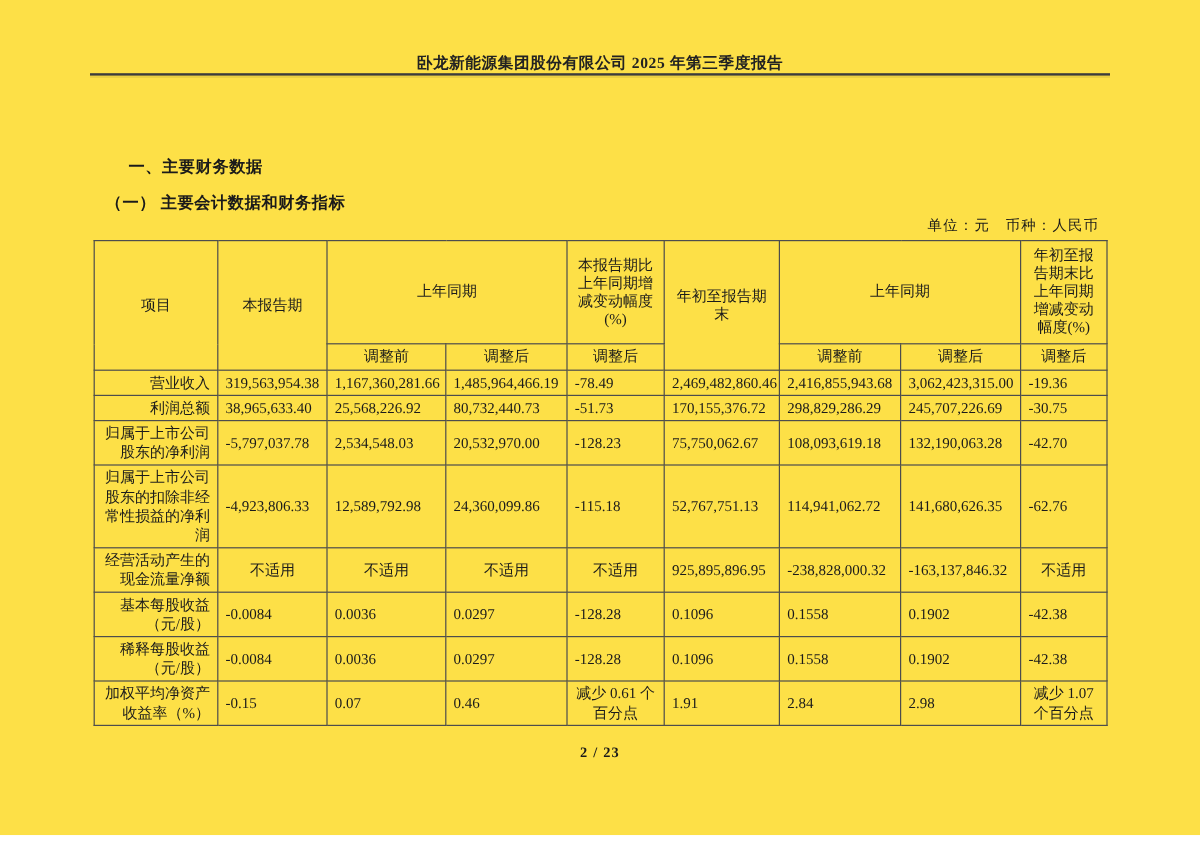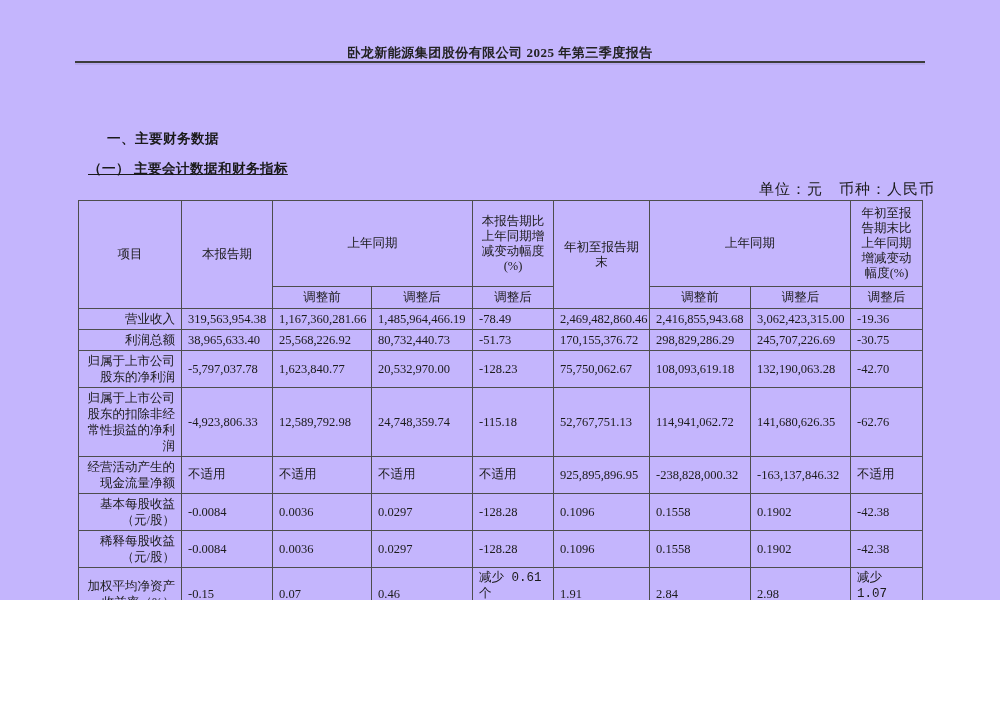--- a/index.html
+++ b/index.html
@@ -1,64 +1,64 @@
 <!DOCTYPE html>
 <html><head>
 <meta charset="utf-8">
 <style>
   html,body{margin:0;padding:0;background:#ffffff;}
   .page{
     position:relative;
-    width:1000px;height:600px;
-    background:#c4b5fd;
+    width:1000px;height:696px;
+    background:#fde047;
     font-family:"Liberation Serif","DejaVu Serif",serif;
     color:#1a1a1a;
     overflow:hidden;
   }
   .doc-header{
     position:absolute;top:44px;left:0;width:100%;
     text-align:center;font-size:13px;font-weight:bold;color:#222;
     letter-spacing:.5px;
   }
   .header-rule{
     position:absolute;top:61px;left:75px;width:850px;height:2px;
     background:#3c3c3c;box-shadow:0 2px 0 rgba(0,0,0,.07);
   }
   .sec1{
     position:absolute;left:85px;top:130px;
     font-size:13.5px;font-weight:bold;letter-spacing:.5px;margin-left:22px;
   }
   .sec11{
     position:absolute;left:88px;top:160px;
-    font-size:13.5px;font-weight:bold;letter-spacing:.5px;text-decoration:underline;
+    font-size:13.5px;font-weight:bold;letter-spacing:.5px;
   }
   .unit-note{
-    position:absolute;right:65px;top:180px;
-    font-size:15px;letter-spacing:1px;
+    position:absolute;right:84px;top:180px;
+    font-size:12px;letter-spacing:1px;
   }
   table.fin{
     position:absolute;left:78px;top:200px;
     width:844px;border-collapse:collapse;table-layout:fixed;
     font-size:12.5px;color:#1b1b1b;
   }
   table.fin td,table.fin th{
     border:1px solid #4d4d4d;
     padding:2px 6px;
     line-height:16px;
     vertical-align:middle;
     font-weight:normal;
     white-space:pre-line;
     overflow:hidden;
   }
   table.fin th{text-align:center;line-height:15px;}
   tr.hrow1{height:86px;}
   tr.hrow2{height:22px;font-family:Liberation Serif, serif;}
   td.c-left{text-align:right;}
   td.c-right{text-align:left;}
-  td.c-center{text-align:left;font-family:Liberation Mono, monospace;}
+  td.c-center{text-align:center;}
   .footer-page{
     position:absolute;top:620px;left:0;width:100%;
     text-align:center;font-size:12px;font-weight:bold;letter-spacing:1px;
   }
 </style>
 </head>
 <body>
 
 <div class="page">
 
@@ -127,36 +127,36 @@
           <td class="c-right">-51.73</td>
           <td class="c-right">170,155,376.72</td>
           <td class="c-right">298,829,286.29</td>
           <td class="c-right">245,707,226.69</td>
           <td class="c-right">-30.75</td>
         </tr>
         <tr>
           <td class="c-left">归属于上市公司
 股东的净利润</td>
           <td class="c-right">-5,797,037.78</td>
-          <td class="c-right">1,623,840.77</td>
+          <td class="c-right">2,534,548.03</td>
           <td class="c-right">20,532,970.00</td>
           <td class="c-right">-128.23</td>
           <td class="c-right">75,750,062.67</td>
           <td class="c-right">108,093,619.18</td>
           <td class="c-right">132,190,063.28</td>
           <td class="c-right">-42.70</td>
         </tr>
         <tr>
           <td class="c-left">归属于上市公司
 股东的扣除非经
 常性损益的净利
 润</td>
           <td class="c-right">-4,923,806.33</td>
           <td class="c-right">12,589,792.98</td>
-          <td class="c-right">24,748,359.74</td>
+          <td class="c-right">24,360,099.86</td>
           <td class="c-right">-115.18</td>
           <td class="c-right">52,767,751.13</td>
           <td class="c-right">114,941,062.72</td>
           <td class="c-right">141,680,626.35</td>
           <td class="c-right">-62.76</td>
         </tr>
         <tr>
           <td class="c-left">经营活动产生的
 现金流量净额</td>
           <td class="c-center">不适用</td>

